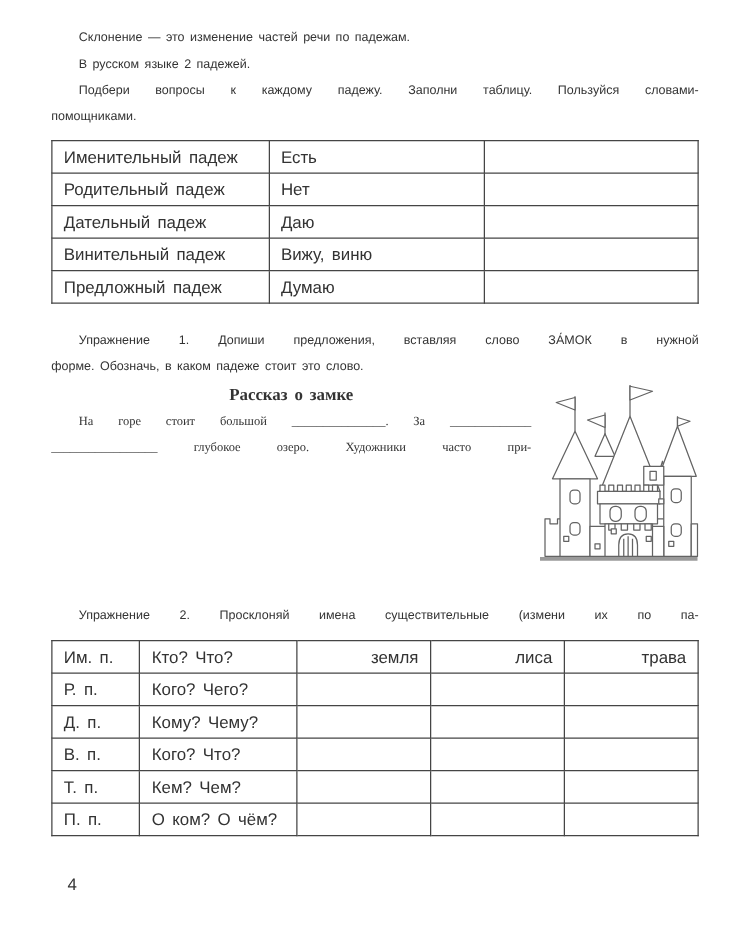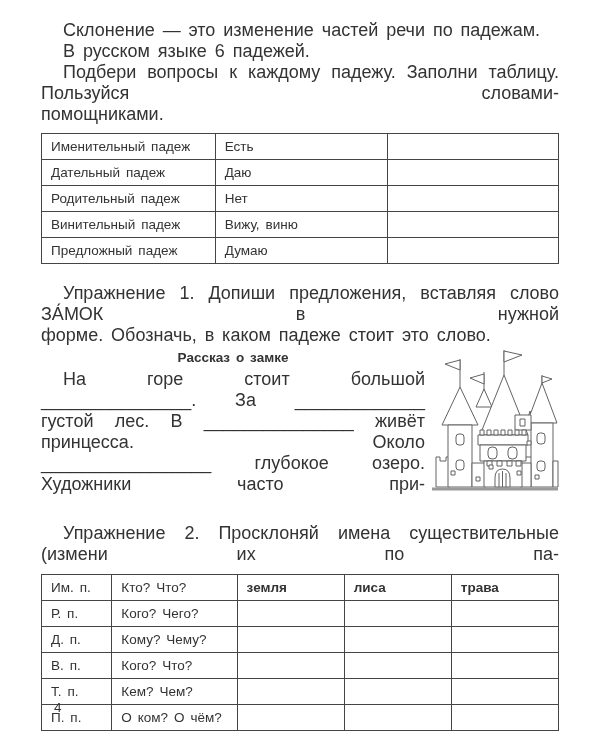--- a/index.html
+++ b/index.html
@@ -5,21 +5,21 @@
   html, body { margin: 0; padding: 0; }
   body {
     width: 600px; height: 750px;
     background: #ffffff;
     font-family: "Liberation Sans", sans-serif;
     color: #333333;
     position: relative;
     overflow: hidden;
   }
   .page { padding: 20px 41px 0 41px; box-sizing: border-box; }
-  .txt { font-size: 18px; line-height: 21px; word-spacing: 0.16em; }
+  .txt { font-size: 10px; line-height: 21px; word-spacing: 0.16em; }
   .jline { text-align: justify; text-align-last: justify; }
   .indent { text-indent: 22px; }
   .bold { font-weight: normal; }
 
   table { border-collapse: collapse; width: 100%; table-layout: fixed; }
   td {
     border: 1px solid #454545;
     font-size: 13.5px;
     padding: 2px 9px;
     height: 21px;
@@ -28,68 +28,68 @@
     overflow: hidden;
     white-space: nowrap;
   }
   .cases-table { margin-top: 8px; padding-left: 44px; }
   .cases-table col.c1 { width: 33.6%; }
   .cases-table col.c2 { width: 33.4%; }
   .cases-table col.c3 { width: 33.0%; }
 
   .exercise1 { margin-top: 19px; }
   .story-row { display: flex; margin-top: 1px; }
-  .story-text { width: 405px; }
+  .story-text { width: 405px; font-family: Liberation Serif, serif; }
   .story-title { text-align: center; font-weight: bold; font-size: 13.5px; line-height: 22px; word-spacing: 0.16em; }
   .castle-box { width: 128px; margin-left: 6px; margin-top: -8px; }
 
   .exercise2 { margin-top: 26px; }
   .decl-table { margin-top: 9px; }
   .decl-table col.ca { width: 13.6%; }
   .decl-table col.cb { width: 24.2%; }
   .decl-table col.cw { width: 20.7%; }
-  .word-head { font-weight: bold; text-align: left; margin-top: 27px; }
+  .word-head { font-weight: normal; text-align: right; margin-top: 27px; }
 
   .page-number {
     position: absolute; left: 54px; top: 700px;
     font-size: 13.5px; color: #333333;
   }
 </style>
 </head>
 <body>
 
 <div class="page">
 
   <div class="txt">
     <div class="indent">Склонение — это изменение частей речи по падежам.</div>
-    <div class="indent">В русском языке 6 падежей.</div>
+    <div class="indent">В русском языке 2 падежей.</div>
     <div class="indent jline">Подбери вопросы к каждому падежу. Заполни таблицу. Пользуйся словами-</div>
     <div>помощниками.</div>
   </div>
 
   <table class="cases-table">
     <colgroup>
         <col class="c1">
         <col class="c2">
         <col class="c3">
       </colgroup>
     <tbody>
       <tr>
         <td>Именительный падеж</td>
         <td>Есть</td>
         <td></td>
       </tr>
       <tr>
+        <td>Родительный падеж</td>
+        <td>Нет</td>
+        <td></td>
+      </tr>
+      <tr>
         <td>Дательный падеж</td>
         <td>Даю</td>
-        <td></td>
-      </tr>
-      <tr>
-        <td>Родительный падеж</td>
-        <td>Нет</td>
         <td></td>
       </tr>
       <tr>
         <td>Винительный падеж</td>
         <td>Вижу, виню</td>
         <td></td>
       </tr>
       <tr>
         <td>Предложный падеж</td>
         <td>Думаю</td>
@@ -102,21 +102,20 @@
     <div class="txt">
       <div class="indent jline"><span class="bold">Упражнение 1.</span> <span>Допиши предложения, вставляя слово ЗА́МОК в нужной</span></div>
       <div>форме. Обозначь, в каком падеже стоит это слово.</div>
     </div>
 
     <div class="story-row">
       <div class="story-text">
         <div class="story-title">Рассказ о замке</div>
         <div class="txt">
           <div class="indent jline">На горе стоит большой _______________. За _____________</div>
-          <div class="jline">густой лес. В _______________ живёт принцесса. Около</div>
           <div class="jline">_________________ глубокое озеро. Художники часто при-</div>
         </div>
       </div>
 
       <div class="castle-box">
         <svg viewBox="0 0 128 154" width="128" height="154">
           <g stroke="#636363" fill="#ffffff" stroke-width="1" stroke-linejoin="round">
 
             <line x1="53" y1="54" x2="53" y2="33"></line>
             <polygon points="53,35 39,39 53,45"></polygon>

